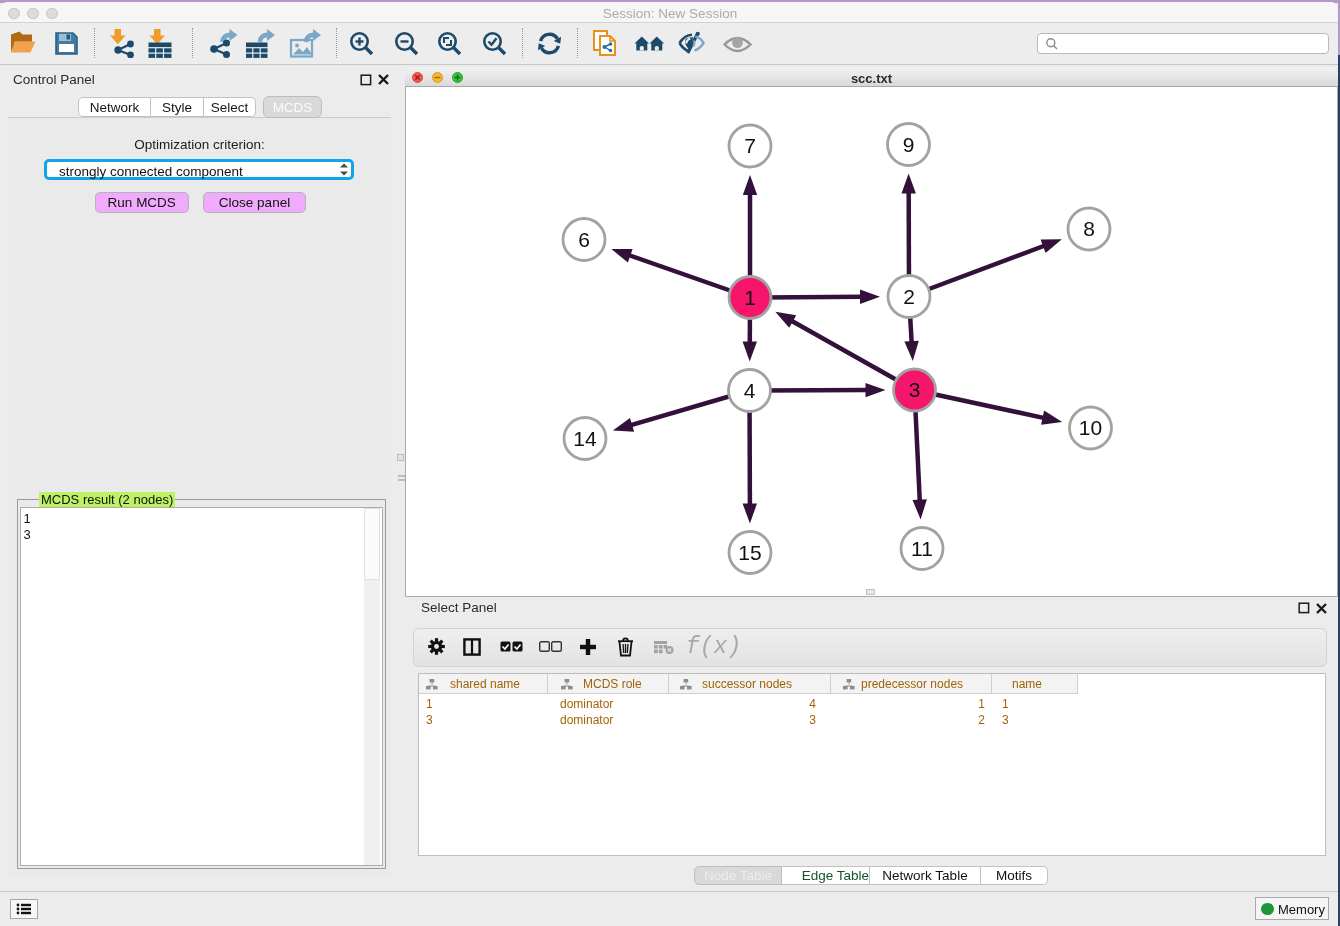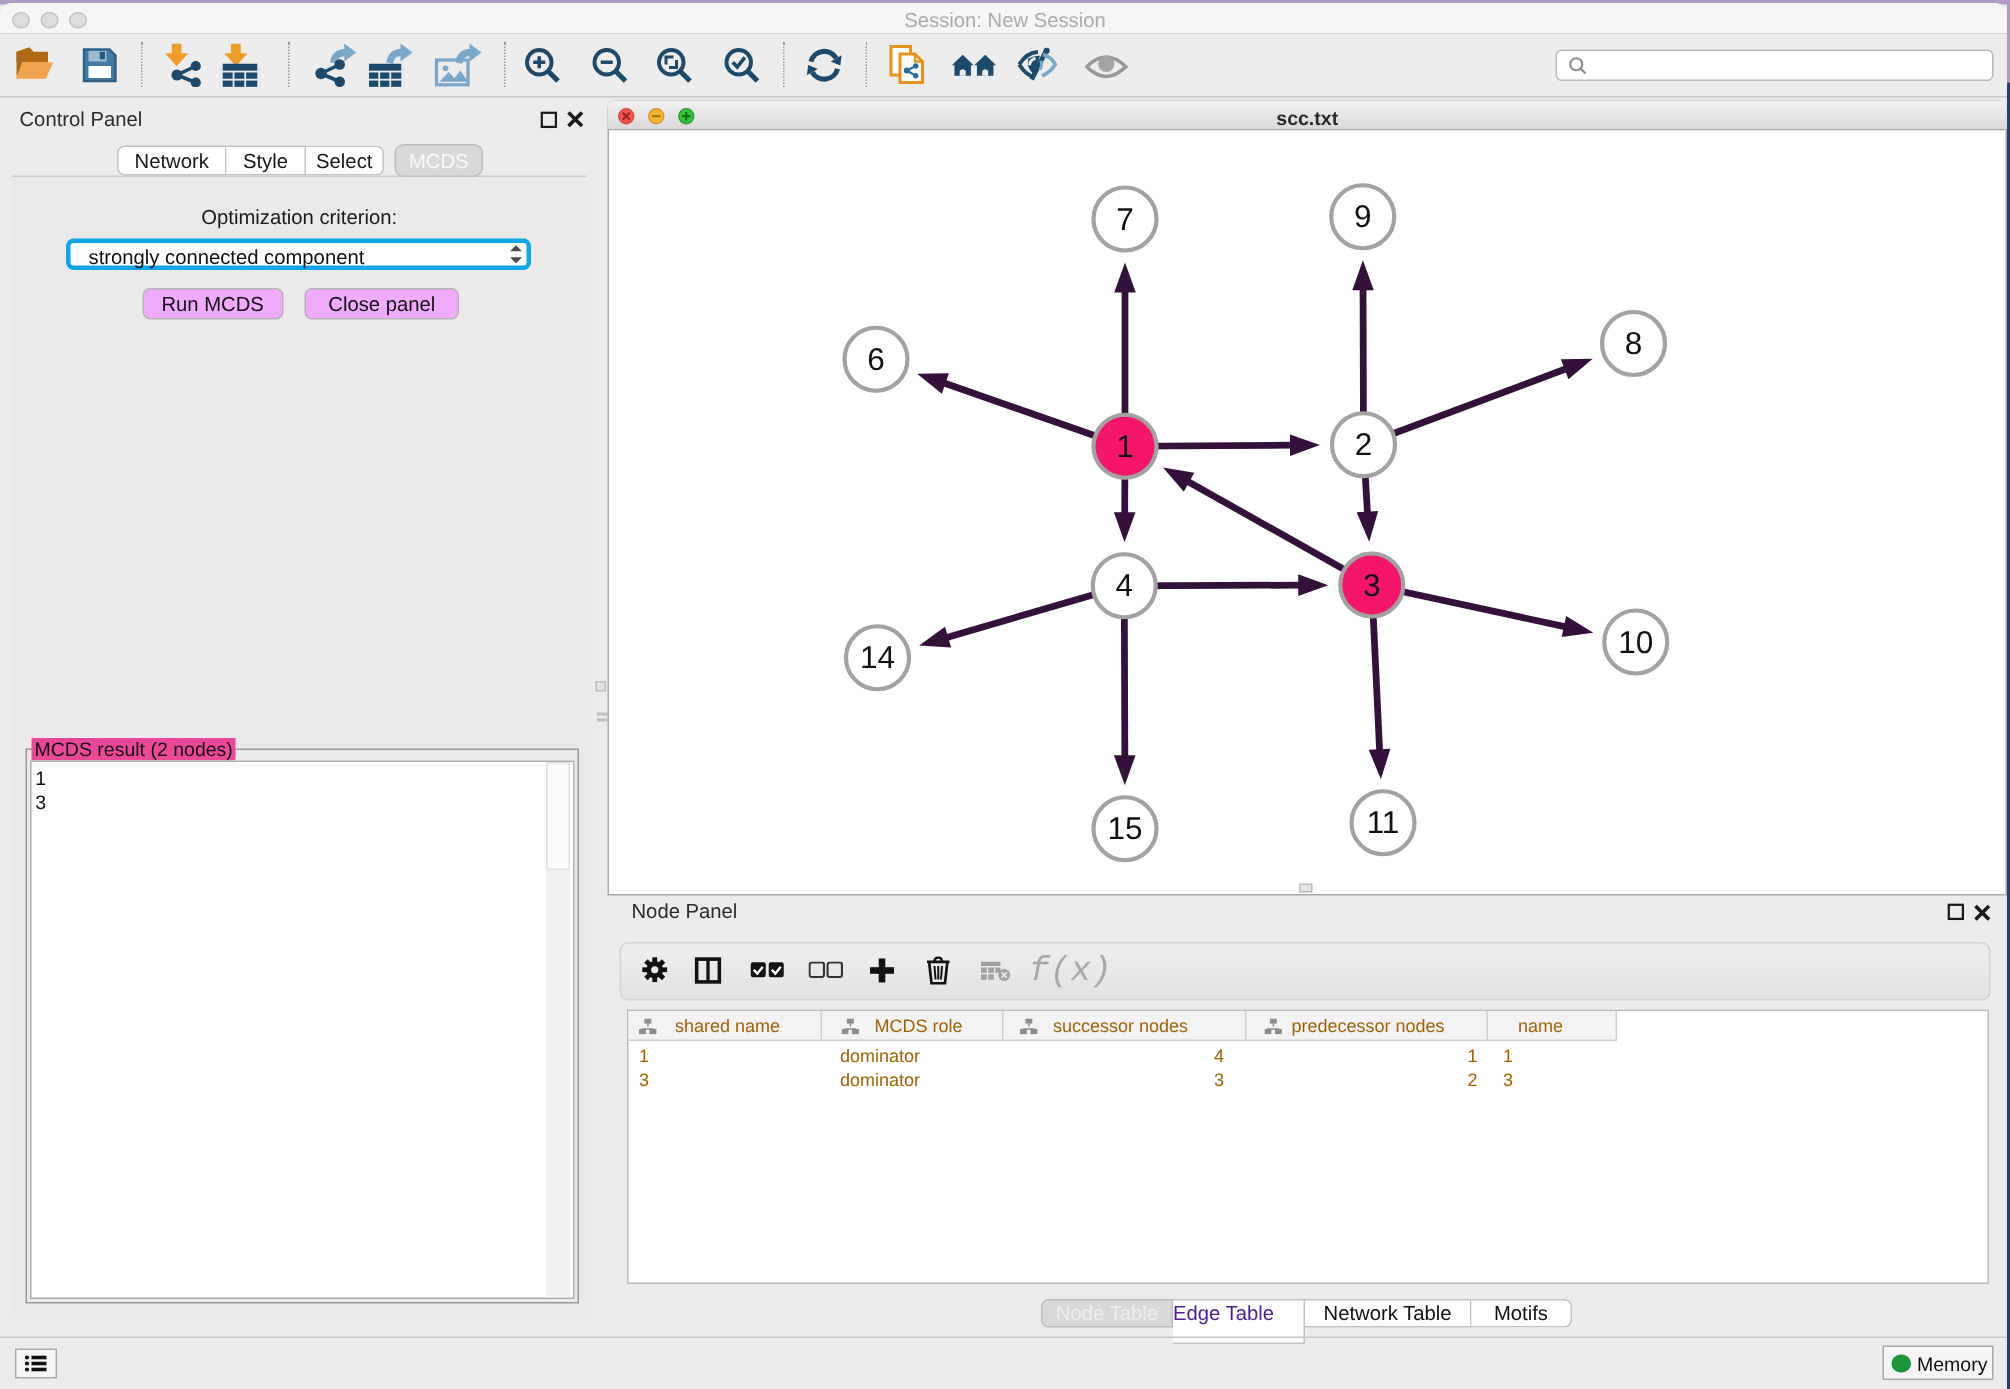--- a/index.html
+++ b/index.html
@@ -175,21 +175,21 @@
 <div class="abs" style="left:44px;top:159px;width:310px;height:21px;background:#fff;border:3px solid #0ea5e9;border-radius:5px;font-size:13.5px;color:#111;line-height:19px;padding-left:12px">strongly connected component</div>
 <svg class="abs" style="left:338px;top:162px" width="12" height="15" viewBox="0 0 12 15">
     <path d="M2 5.5 L6 1.5 L10 5.5 z" fill="#4a4a4a"></path>
     <path d="M2 9.5 L6 13.5 L10 9.5 z" fill="#4a4a4a"></path>
   </svg>
 
 <div class="btn" style="left:95px;top:192px;width:93.5px;height:21px;line-height:19px">Run MCDS</div>
 <div class="btn" style="left:203px;top:192px;width:103px;height:21px;line-height:19px">Close panel</div>
 
 <div class="abs" style="left:17px;top:499px;width:368.5px;height:370px;border:1px solid #9a9a9a"></div>
-<div class="abs" style="left:21px;top:492px;background:#ec4899;padding:0 2px;font-size:13px;color:#111">MCDS result (2 nodes)</div>
+<div class="abs" style="left:39px;top:492px;background:#bef264;padding:0 2px;font-size:13px;color:#111">MCDS result (2 nodes)</div>
 <div class="abs" style="left:19.5px;top:506.5px;width:363.5px;height:359px;background:#fff;border:1px solid #ababab"></div>
 <div class="abs" style="left:364px;top:507.5px;width:16px;height:357px;background:#f0f0f0"></div>
 <div class="abs" style="left:364px;top:507.5px;width:16px;height:72px;background:#fbfbfb;border:1px solid #e0e0e0"></div>
 <div class="abs" style="left:23.5px;top:511px;font-size:13px;color:#111;line-height:16px">1<br>3</div>
 
 <div class="abs" style="left:397px;top:454px;width:7px;height:7px;background:#e2e2e2;border:1px solid #bdbdbd"></div>
 <div class="abs" style="left:398px;top:475px;width:7px;height:6px;border-top:2px solid #bdbdbd;border-bottom:2px solid #bdbdbd"></div>
 
 <div class="abs" style="left:405px;top:67px;width:933px;height:530px;background:#fff;border:1px solid #a8a8a8;border-radius:5px 5px 0 0"></div>
 <div class="abs" style="left:405px;top:67px;width:933px;height:20px;background:linear-gradient(#f3f3f3,#d9d9d9);border-bottom:1px solid #a8a8a8;border-radius:5px 5px 0 0"></div>
@@ -254,21 +254,21 @@
 <text x="685.5" y="348" font-size="21" fill="#111" text-anchor="middle" font-family="Liberation Sans,sans-serif">10</text>
 <circle cx="517" cy="461.5" r="21" fill="#ffffff" stroke="#a2a2a2" stroke-width="2.8"></circle>
 <text x="517" y="468.5" font-size="21" fill="#111" text-anchor="middle" font-family="Liberation Sans,sans-serif">11</text>
 <circle cx="180" cy="351.5" r="21" fill="#ffffff" stroke="#a2a2a2" stroke-width="2.8"></circle>
 <text x="180" y="358.5" font-size="21" fill="#111" text-anchor="middle" font-family="Liberation Sans,sans-serif">14</text>
 <circle cx="345" cy="465.5" r="21" fill="#ffffff" stroke="#a2a2a2" stroke-width="2.8"></circle>
 <text x="345" y="472.5" font-size="21" fill="#111" text-anchor="middle" font-family="Liberation Sans,sans-serif">15</text>
 </svg>
 <div class="abs" style="left:866px;top:589px;width:9px;height:6px;background:#e6e6e6;border:1px solid #c0c0c0"></div>
 
-<div class="abs" style="left:421px;top:600px;font-size:13.5px;color:#2b2b2b">Node Panel</div>
+<div class="abs" style="left:421px;top:600px;font-size:13.5px;color:#2b2b2b">Select Panel</div>
 <svg class="abs" style="left:1298px;top:602px" width="12" height="12" viewBox="0 0 12 12">
     <rect x="1.2" y="1.2" width="9.4" height="9.4" fill="none" stroke="#1a1a1a" stroke-width="1.5"></rect>
   </svg>
 <svg class="abs" style="left:1315px;top:601.5px" width="13" height="13" viewBox="0 0 13 13">
     <path d="M2 2 L11 11 M11 2 L2 11" stroke="#1a1a1a" stroke-width="2.4"></path>
   </svg>
 
 <div class="abs" style="left:413px;top:628px;width:914px;height:39px;background:linear-gradient(#efefef,#e2e2e2);border:1px solid #d2d2d2;border-radius:6px"></div>
 <svg style="position:absolute;left:428px;top:638px" width="17" height="17" viewBox="0 0 17 17">
     <g fill="#111">
@@ -376,21 +376,21 @@
 <div class="htxt" style="left:750px;top:697px;width:66px;text-align:right">4</div>
 <div class="htxt" style="left:919px;top:697px;width:66px;text-align:right">1</div>
 <div class="htxt" style="left:1002px;top:697px">1</div>
 <div class="htxt" style="left:426px;top:713px">3</div>
 <div class="htxt" style="left:560px;top:713px">dominator</div>
 <div class="htxt" style="left:750px;top:713px;width:66px;text-align:right">3</div>
 <div class="htxt" style="left:919px;top:713px;width:66px;text-align:right">2</div>
 <div class="htxt" style="left:1002px;top:713px">3</div>
 
 <div class="abs" style="left:694px;top:866px;width:88px;height:19px;background:#d9d9d9;border:1px solid #bdbdbd;border-radius:5px 0 0 5px;color:#ededed;font-size:13.5px;text-align:center;line-height:18px">Node Table</div>
-<div class="abs" style="left:782px;top:866px;width:88px;height:30px;background:#fff;border:1px solid #c2c2c2;border-left:none;color:#4c1d95;font-size:13.5px;text-align:left;line-height:18px">Edge Table</div>
+<div class="abs" style="left:782px;top:866px;width:88px;height:19px;background:#fff;border:1px solid #c2c2c2;border-left:none;color:#14532d;font-size:13.5px;text-align:right;line-height:18px">Edge Table</div>
 <div class="abs" style="left:870px;top:866px;width:111px;height:19px;background:#fff;border:1px solid #c2c2c2;border-left:none;color:#111;font-size:13.5px;text-align:center;line-height:18px">Network Table</div>
 <div class="abs" style="left:981px;top:866px;width:67px;height:19px;background:#fff;border:1px solid #c2c2c2;border-left:none;border-radius:0 5px 5px 0;color:#111;font-size:13.5px;text-align:center;line-height:18px">Motifs</div>
 
 <div class="abs" style="left:0;top:891px;width:1338px;height:1px;background:#c6c6c6"></div>
 <div class="abs" style="left:10px;top:899px;width:28px;height:20px;background:#f7f7f7;border:1px solid #a8a8a8"></div>
 <svg class="abs" style="left:16px;top:903px" width="16" height="12" viewBox="0 0 16 12">
     <g fill="#111">
       <circle cx="2" cy="2" r="1.4"></circle>
       <circle cx="2" cy="6" r="1.4"></circle>
       <circle cx="2" cy="10" r="1.4"></circle>

